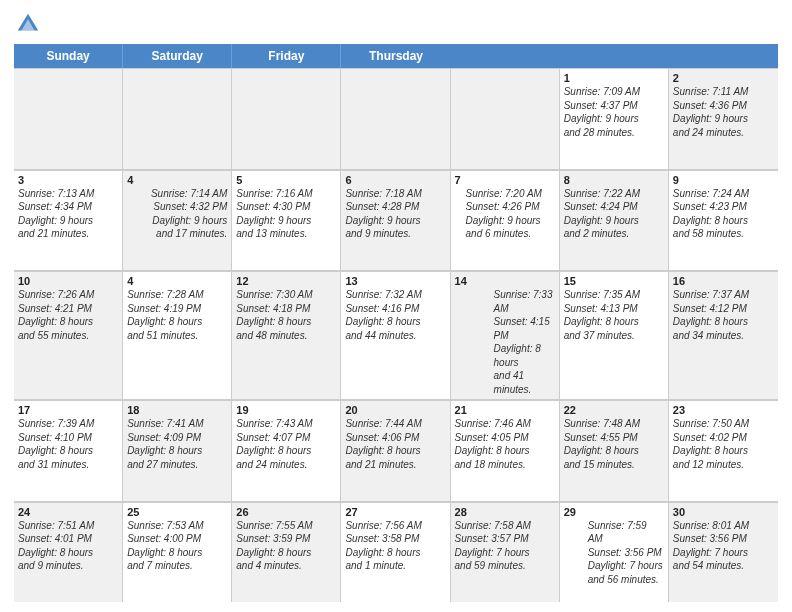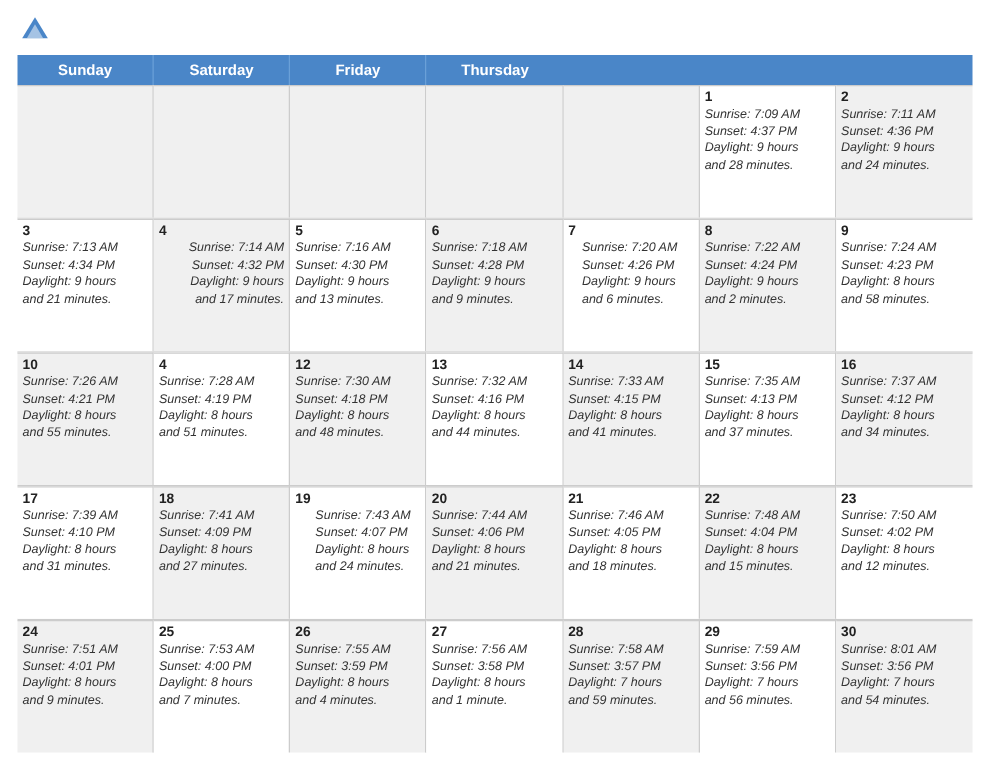--- a/index.html
+++ b/index.html
@@ -244,21 +244,21 @@
           </div>
           <div class="cal-cell">
             <span class="day-num">13</span>
             <div class="day-info" style="white-space: pre-line;">Sunrise: 7:32 AM
 Sunset: 4:16 PM
 Daylight: 8 hours
 and 44 minutes.</div>
           </div>
           <div class="cal-cell shaded">
             <span class="day-num">14</span>
-            <div class="day-info" style="white-space: pre-line;">Sunrise: 7:33 AM
+            <div class="day-info" style="white-space: pre-line; margin-left: 39px;">Sunrise: 7:33 AM
 Sunset: 4:15 PM
 Daylight: 8 hours
 and 41 minutes.</div>
           </div>
           <div class="cal-cell">
             <span class="day-num">15</span>
             <div class="day-info" style="white-space: pre-line;">Sunrise: 7:35 AM
 Sunset: 4:13 PM
 Daylight: 8 hours
 and 37 minutes.</div>
@@ -281,21 +281,21 @@
           </div>
           <div class="cal-cell shaded">
             <span class="day-num">18</span>
             <div class="day-info" style="white-space: pre-line;">Sunrise: 7:41 AM
 Sunset: 4:09 PM
 Daylight: 8 hours
 and 27 minutes.</div>
           </div>
           <div class="cal-cell">
             <span class="day-num">19</span>
-            <div class="day-info" style="white-space: pre-line; margin-left: 16px;">Sunrise: 7:43 AM
+            <div class="day-info" style="white-space: pre-line;">Sunrise: 7:43 AM
 Sunset: 4:07 PM
 Daylight: 8 hours
 and 24 minutes.</div>
           </div>
           <div class="cal-cell shaded">
             <span class="day-num">20</span>
             <div class="day-info" style="white-space: pre-line;">Sunrise: 7:44 AM
 Sunset: 4:06 PM
 Daylight: 8 hours
 and 21 minutes.</div>
@@ -303,21 +303,21 @@
           <div class="cal-cell">
             <span class="day-num">21</span>
             <div class="day-info" style="white-space: pre-line;">Sunrise: 7:46 AM
 Sunset: 4:05 PM
 Daylight: 8 hours
 and 18 minutes.</div>
           </div>
           <div class="cal-cell shaded">
             <span class="day-num">22</span>
             <div class="day-info" style="white-space: pre-line;">Sunrise: 7:48 AM
-Sunset: 4:04 PM
+Sunset: 4:55 PM
 Daylight: 8 hours
 and 15 minutes.</div>
           </div>
           <div class="cal-cell">
             <span class="day-num">23</span>
             <div class="day-info" style="white-space: pre-line;">Sunrise: 7:50 AM
 Sunset: 4:02 PM
 Daylight: 8 hours
 and 12 minutes.</div>
           </div>
@@ -353,21 +353,21 @@
           </div>
           <div class="cal-cell shaded">
             <span class="day-num">28</span>
             <div class="day-info" style="white-space: pre-line;">Sunrise: 7:58 AM
 Sunset: 3:57 PM
 Daylight: 7 hours
 and 59 minutes.</div>
           </div>
           <div class="cal-cell">
             <span class="day-num">29</span>
-            <div class="day-info" style="white-space: pre-line;">Sunrise: 7:59 AM
+            <div class="day-info" style="white-space: pre-line; margin-left: 24px;">Sunrise: 7:59 AM
 Sunset: 3:56 PM
 Daylight: 7 hours
 and 56 minutes.</div>
           </div>
           <div class="cal-cell shaded">
             <span class="day-num">30</span>
             <div class="day-info" style="white-space: pre-line;">Sunrise: 8:01 AM
 Sunset: 3:56 PM
 Daylight: 7 hours
 and 54 minutes.</div>

